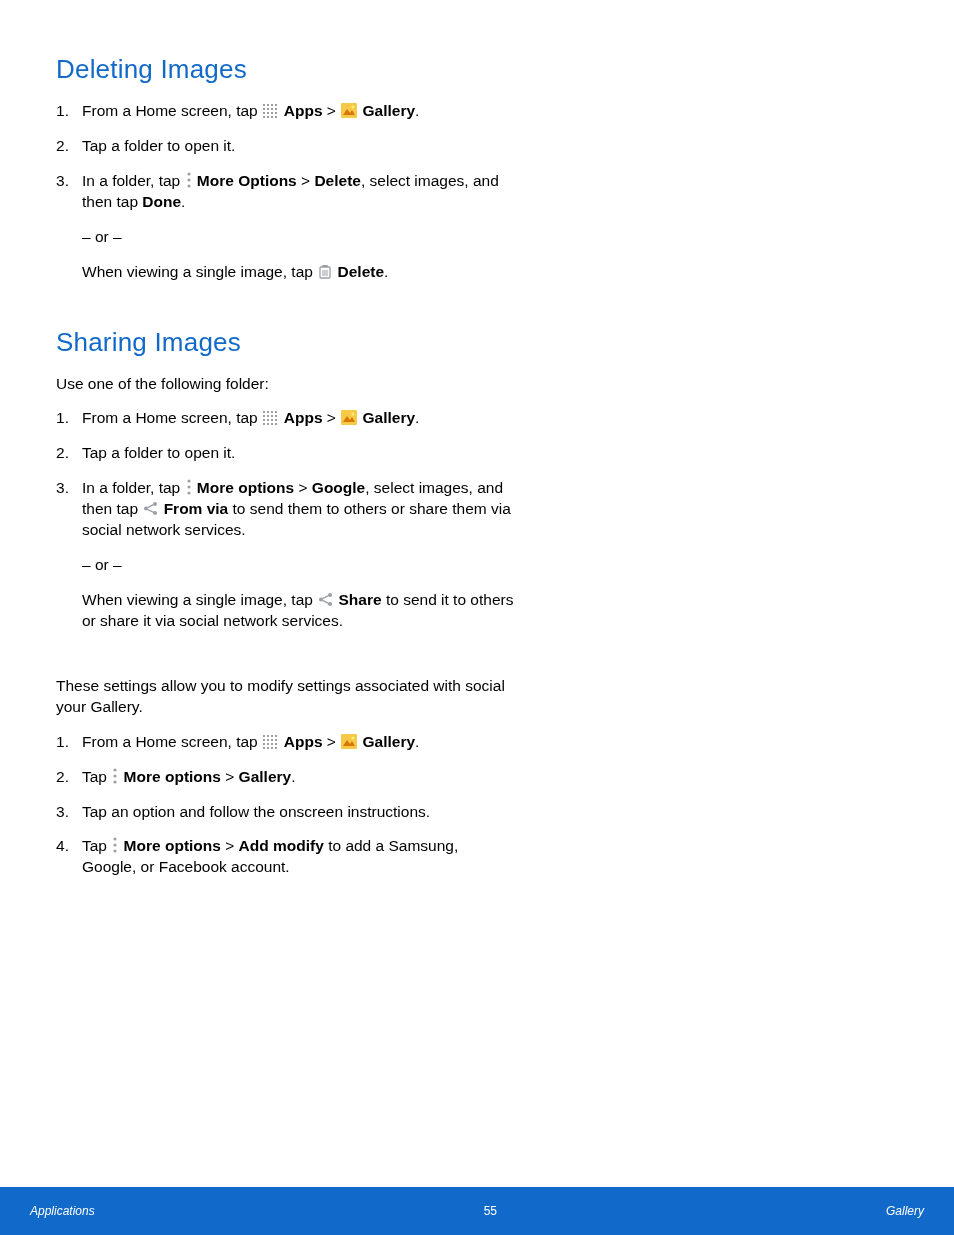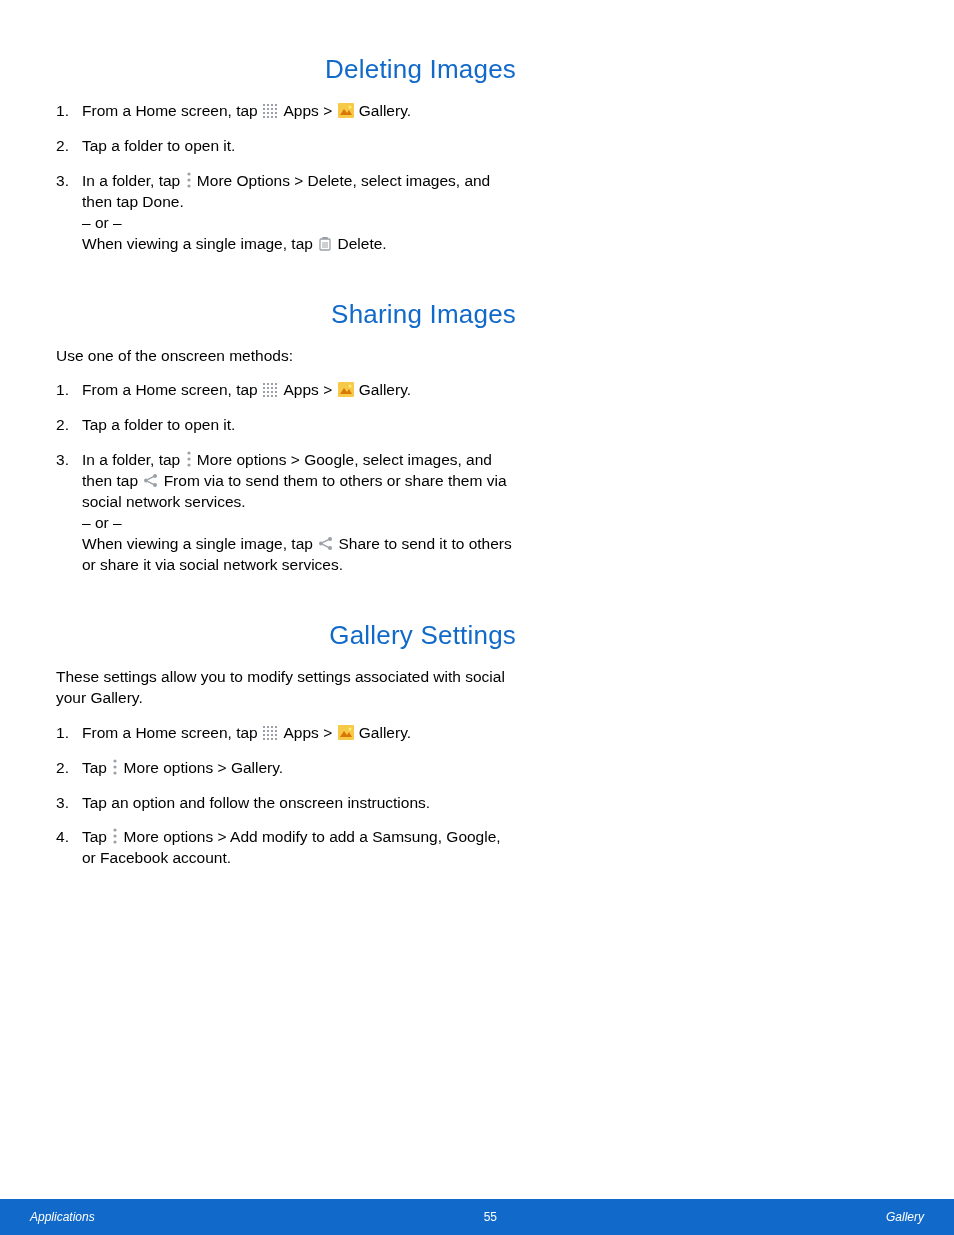--- a/index.html
+++ b/index.html
@@ -1,28 +1,28 @@
 <!DOCTYPE html>
 <html><head>
 <meta charset="utf-8">
 <style>
   * { box-sizing: border-box; margin: 0; padding: 0; }
   html, body { width: 954px; height: 1235px; font-family: Arial, Helvetica, sans-serif; background: #fff; position: relative; }
   .page { padding: 54px 56px 0 56px; color: #000; }
-  h2 { font-size: 26px; font-weight: 400; color: #1169c9; margin-bottom: 16px; letter-spacing: 0.2px; text-align: right; }
+  h2 { font-size: 26px; font-weight: 400; color: #1169c9; margin-bottom: 16px; letter-spacing: 0.2px; }
   .section { margin-bottom: 44px; max-width: 460px; }
   .intro { font-size: 15.5px; line-height: 1.35; margin-bottom: 14px; }
   ol { list-style: none; counter-reset: li; padding-left: 0; }
   ol > li { counter-increment: li; position: relative; padding-left: 26px; margin-bottom: 14px; font-size: 15.5px; line-height: 1.35; }
   ol > li::before { content: counter(li) "."; position: absolute; left: 0; top: 0; font-weight: 400; }
-  .sub { }
-  .bold { font-weight: 400; }
+  .sub { margin-top: 14px; }
+  .bold { font-weight: 700; }
   .icon { display: inline-block; vertical-align: -2px; margin: 0 1px; }
   .icon svg { display: block; }
-  .footer { position: absolute; bottom: 0; left: 0; right: 0; height: 36px; background: #1169c9; color: #fff; display: flex; align-items: center; justify-content: space-between; padding: 0 30px; font-size: 12px; font-style: italic; }
+  .footer { position: absolute; bottom: 0; left: 0; right: 0; height: 48px; background: #1169c9; color: #fff; display: flex; align-items: center; justify-content: space-between; padding: 0 30px; font-size: 12px; font-style: italic; }
   .footer .center { font-style: normal; }
 </style>
 </head>
 <body>
 
 <div class="page">
 
   <div class="section">
     <h2>Deleting Images</h2>
     <ol>
@@ -68,21 +68,21 @@
                 <line x1="7" y1="6" x2="7" y2="12" stroke="#9aa0a6" stroke-width="1"></line>
                 <line x1="9" y1="6" x2="9" y2="12" stroke="#9aa0a6" stroke-width="1"></line>
               </svg></span><span class="bold"> Delete</span><span>.</span>
         </div>
       </li>
     </ol>
   </div>
 
   <div class="section">
     <h2>Sharing Images</h2>
-    <p class="intro">Use one of the onscreen methods:</p>
+    <p class="intro">Use one of the following folder:</p>
     <ol>
       <li>
         <span>From a Home screen, tap </span><span class="icon"><svg width="16" height="14" viewBox="0 0 16 14">
               <g fill="#9aa0a6">
                 <rect x="0" y="0" width="2" height="2"></rect>
                 <rect x="4" y="0" width="2" height="2"></rect>
                 <rect x="8" y="0" width="2" height="2"></rect>
                 <rect x="12" y="0" width="2" height="2"></rect>
                 <rect x="0" y="4" width="2" height="2"></rect>
                 <rect x="4" y="4" width="2" height="2"></rect>
@@ -124,21 +124,20 @@
                 <circle cx="12" cy="12" r="2" fill="#9aa0a6"></circle>
                 <line x1="4.5" y1="6.7" x2="10.5" y2="3.7" stroke="#9aa0a6" stroke-width="1.3"></line>
                 <line x1="4.5" y1="8.3" x2="10.5" y2="11.3" stroke="#9aa0a6" stroke-width="1.3"></line>
               </svg></span><span class="bold"> Share</span><span> to send it to others or share it via social network services.</span>
         </div>
       </li>
     </ol>
   </div>
 
   <div class="section">
-    <h2>Gallery Settings</h2>
     <p class="intro">These settings allow you to modify settings associated with social your Gallery.</p>
     <ol>
       <li>
         <span>From a Home screen, tap </span><span class="icon"><svg width="16" height="14" viewBox="0 0 16 14">
               <g fill="#9aa0a6">
                 <rect x="0" y="0" width="2" height="2"></rect>
                 <rect x="4" y="0" width="2" height="2"></rect>
                 <rect x="8" y="0" width="2" height="2"></rect>
                 <rect x="12" y="0" width="2" height="2"></rect>
                 <rect x="0" y="4" width="2" height="2"></rect>

